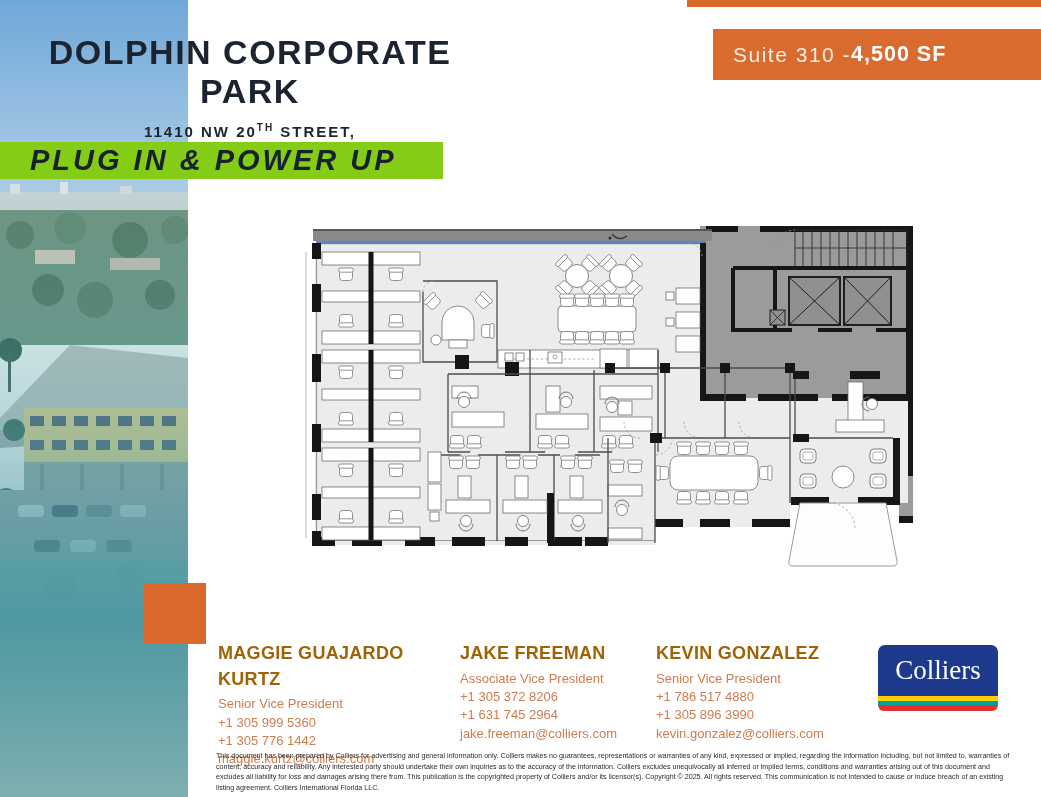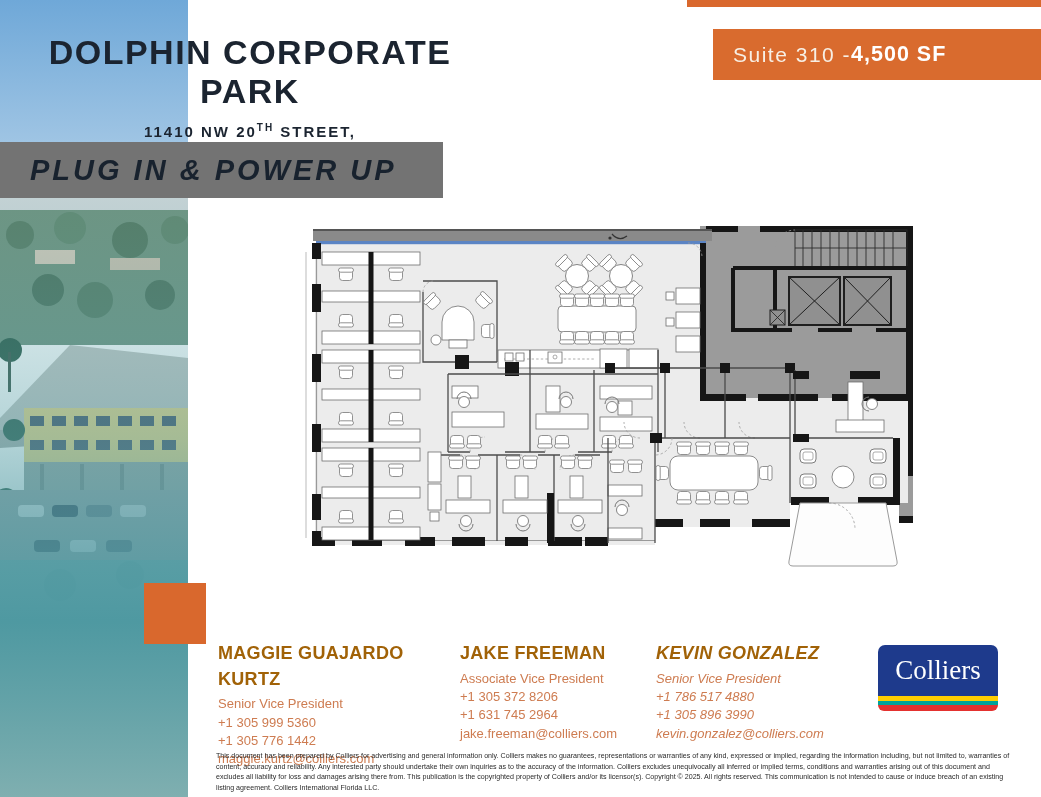--- a/index.html
+++ b/index.html
@@ -6,42 +6,42 @@
   .page{position:relative;width:1041px;height:797px;overflow:hidden;background:#fff;
         font-family:"Liberation Sans",sans-serif;}
   
   .photo{position:absolute;left:0;top:0;width:188px;height:797px;}
   
   .header{position:absolute;left:0;top:33px;width:500px;text-align:center;color:#1b2430;}
   .title{font-size:34px;font-weight:800;letter-spacing:1.5px;}
   .addr{margin-top:9px;font-size:15px;font-weight:700;letter-spacing:2px;line-height:1.55;}
   .addr sup{font-size:10px;text-align:right;}
   
-  .banner{position:absolute;left:0;top:142px;width:443px;height:56px;background:#737373;
+  .banner{position:absolute;left:0;top:142px;width:443px;height:37px;background:#84cc16;
           display:flex;align-items:center;}
   .banner span{padding-left:30px;font-size:29px;font-style:italic;font-weight:600;
                letter-spacing:3px;color:#18222e;}
   
   .topstrip{position:absolute;left:687px;top:0;width:354px;height:7px;background:#d9682d;}
   .badge{position:absolute;left:713px;top:29px;width:328px;height:51px;background:#d96b2e;
          display:flex;align-items:center;text-align:right;}
   .badge .b1{padding-left:20px;font-size:21px;letter-spacing:1.5px;color:#f7efe4;}
   .badge .b2{font-size:21.5px;font-weight:800;letter-spacing:1px;color:#ffffff;}
   .sq{position:absolute;left:144px;top:583px;width:62px;height:61px;background:#d9682d;}
   
   .plan{position:absolute;left:297px;top:222px;}
   .plan .f{fill:#fff;stroke:#6e6e6e;stroke-width:.8;}
   .plan .blk{fill:#161616;}
   .plan .w{stroke:#4c4c4c;stroke-width:1.3;fill:none;}
   .plan .dash{fill:none;stroke:#9a9a9a;stroke-width:.8;stroke-dasharray:2.4 2.2;}
   .plan .core{fill:#9b9b9b;}
   
   .contact{position:absolute;top:641px;font-size:13px;color:#ce7c51;line-height:1.42;}
   .contact .nm{font-size:18px;font-weight:800;letter-spacing:.3px;color:#a16207;margin-bottom:3px;}
-  .c1{left:218px;width:225px;} .c2{left:448px;width:205px;margin-left:12px;} .c3{left:656px;width:215px;font-style:italic;}
+  .c1{left:218px;width:225px;} .c2{left:448px;width:205px;margin-left:12px;} .c3{left:656px;width:215px;}
   
   .logo{position:absolute;left:878px;top:645px;width:120px;}
   .logo .box{height:51px;background:#1e3a8c;border-radius:7px 7px 0 0;display:flex;
              align-items:center;justify-content:center;}
   .logo .box span{font-family:"Liberation Serif",serif;font-size:27px;color:#fff;letter-spacing:0;}
   .logo .s1{height:5px;background:#ffcd00;}
   .logo .s2{height:4px;background:#00a39a;}
   .logo .s3{height:6px;background:#e4312f;border-radius:0 0 7px 7px;}
   
   .disc{position:absolute;left:216px;top:751px;width:795px;font-size:7.1px;line-height:1.5;

